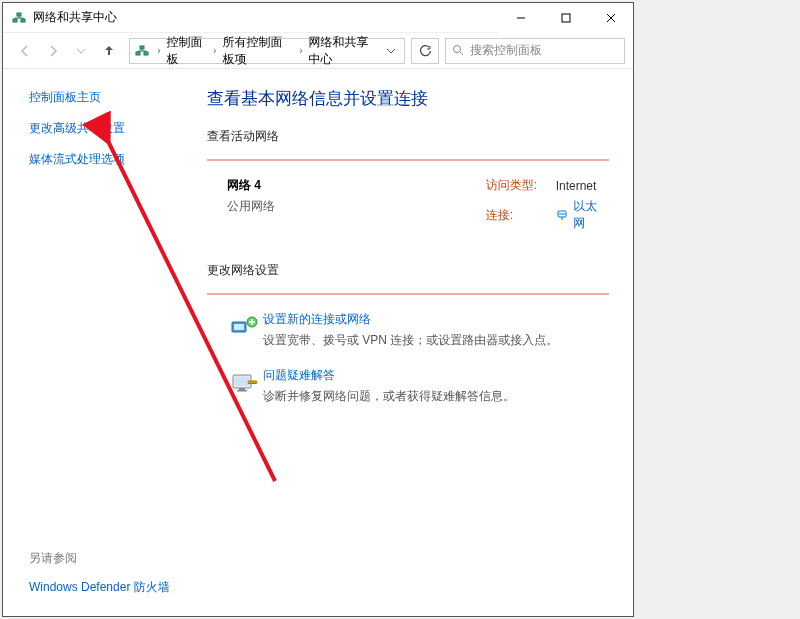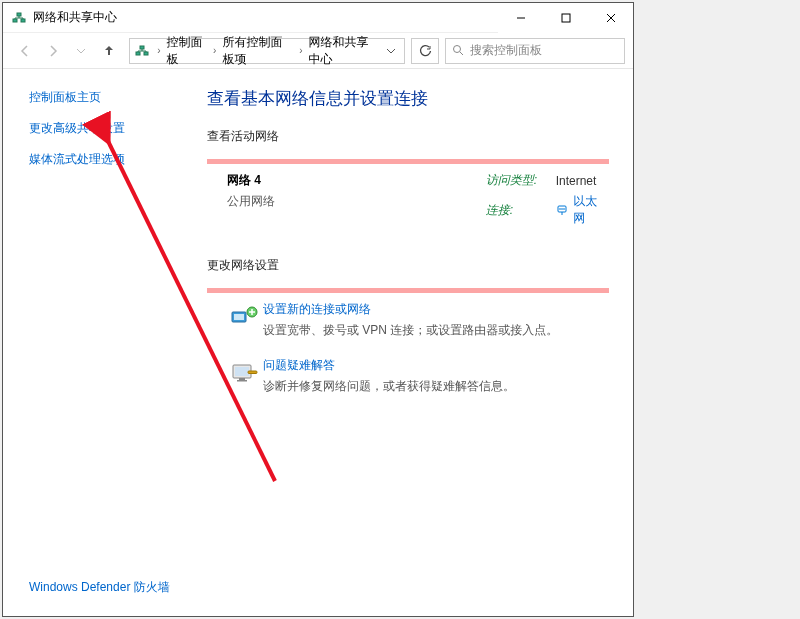--- a/index.html
+++ b/index.html
@@ -30,29 +30,29 @@
   
   .content { display: flex; height: calc(100% - 66px); }
   .sidebar { width: 200px; padding: 20px 0 0 26px; font-size: 12px; position:relative; }
   .side-link { color: #0066cc; margin-bottom: 14px; cursor: pointer; display:block; }
   .side-bottom { position:absolute; bottom:18px; left:26px; }
   .side-heading { color:#7a7a7a; margin-bottom:12px; font-size:12px; }
 
   .main { flex:1; padding: 18px 24px 0 4px; font-size:12px; position:relative; }
   .page-title { color:#003399; font-size:17px; margin-bottom:18px; }
   .section-label { color:#222; margin-bottom:10px; }
-  .section-line { border-bottom:5px solid #fca5a5; padding-bottom:4px; }
+  .section-line { border-bottom:2px solid #fca5a5; margin-bottom:16px; padding-bottom:4px; }
   
   .net-block { display:flex; margin:8px 0 26px 20px; }
   .net-left { width:260px; }
   .net-name { color:#000; margin-bottom:4px; font-weight:bold; }
   .net-type { color:#555; }
   .net-right { font-size:12px; }
   .net-row { display:flex; margin-bottom:4px; align-items:center; }
-  .net-key { width:70px; color:#15803d;font-style:italic; }
+  .net-key { width:70px; color:#c2410c; }
   .net-val { color:#333; }
   .net-link { color:#0066cc; cursor:pointer; display:flex; align-items:center; }
   .net-link-icon { width:14px; height:14px; margin-right:4px; display:inline-flex;align-items:center;justify-content:center;color:#0078d7; }
 
   .settings-item { display:flex; margin:8px 0 18px 20px; }
   .settings-icon { width:36px; height:32px; display:flex;align-items:center;justify-content:center; }
   .settings-text { flex:1; }
   .settings-link { color:#0066cc; margin-bottom:4px; cursor:pointer; display:block; }
   .settings-desc { color:#555; }
 
@@ -160,20 +160,21 @@
     </div>
   </div>
 
   <div class="content">
 
     <div class="sidebar">
       <span class="side-link">控制面板主页</span>
       <span class="side-link">更改高级共享设置</span>
       <span class="side-link">媒体流式处理选项</span>
       <div class="side-bottom">
+        <div class="side-heading">另请参阅</div>
         <span class="side-link" style="margin-bottom:2px">Windows Defender 防火墙</span>
       </div>
     </div>
 
     <div class="main">
       <div class="page-title">查看基本网络信息并设置连接</div>
 
       <div class="section-line">
         <div class="section-label">查看活动网络</div>
       </div>

